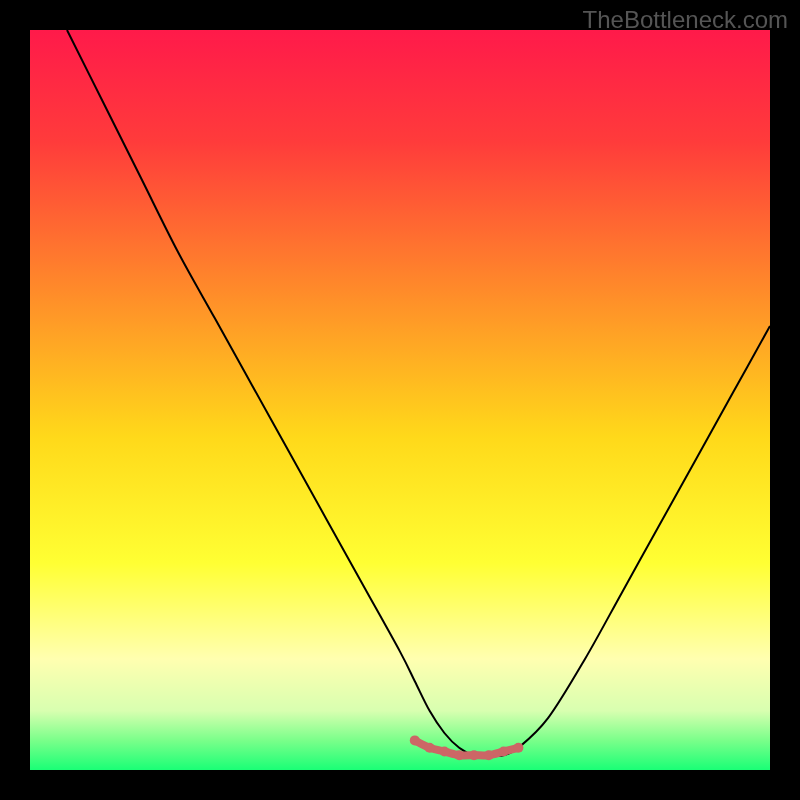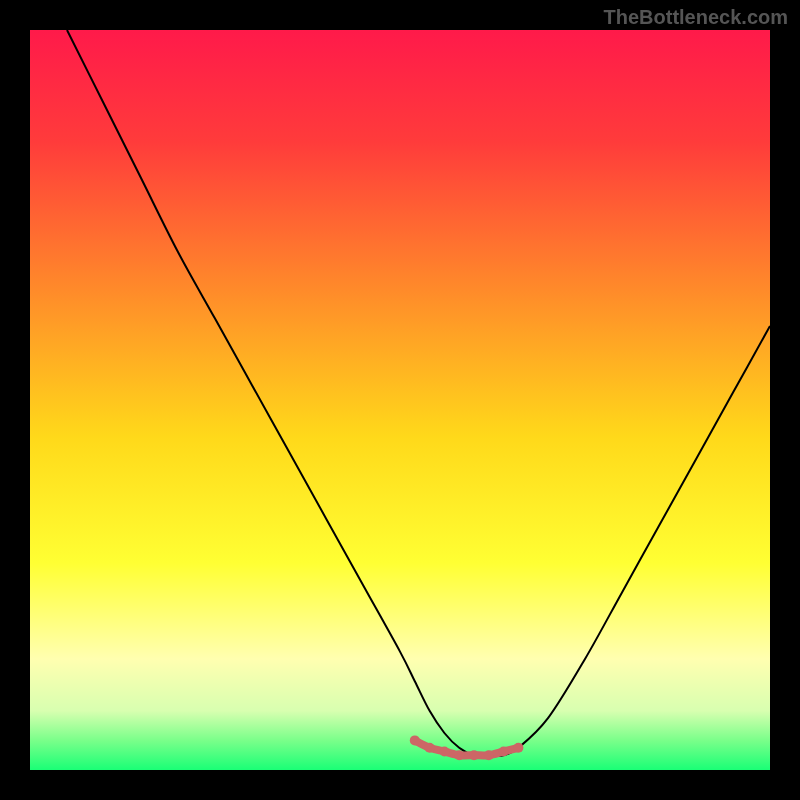--- a/index.html
+++ b/index.html
@@ -9,22 +9,22 @@
     background: #000;
     font-family: Arial, Helvetica, sans-serif;
     position: relative;
     overflow: hidden;
   }
   .watermark {
     position: absolute;
     top: 6px;
     right: 12px;
     color: #555;
-    font-size: 20px;
-    font-weight: 700;
+    font-size: 24px;
+    font-weight: 400;
     z-index: 10;
   }
   .frame {
     position: absolute;
     left: 30px;
     top: 30px;
     width: 740px;
     height: 740px;
     background: #000;
   }

